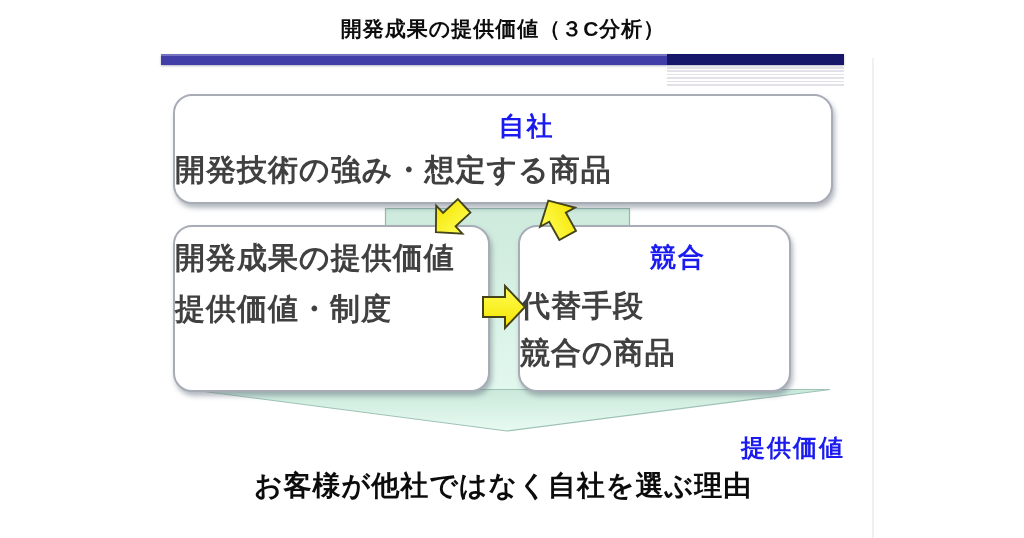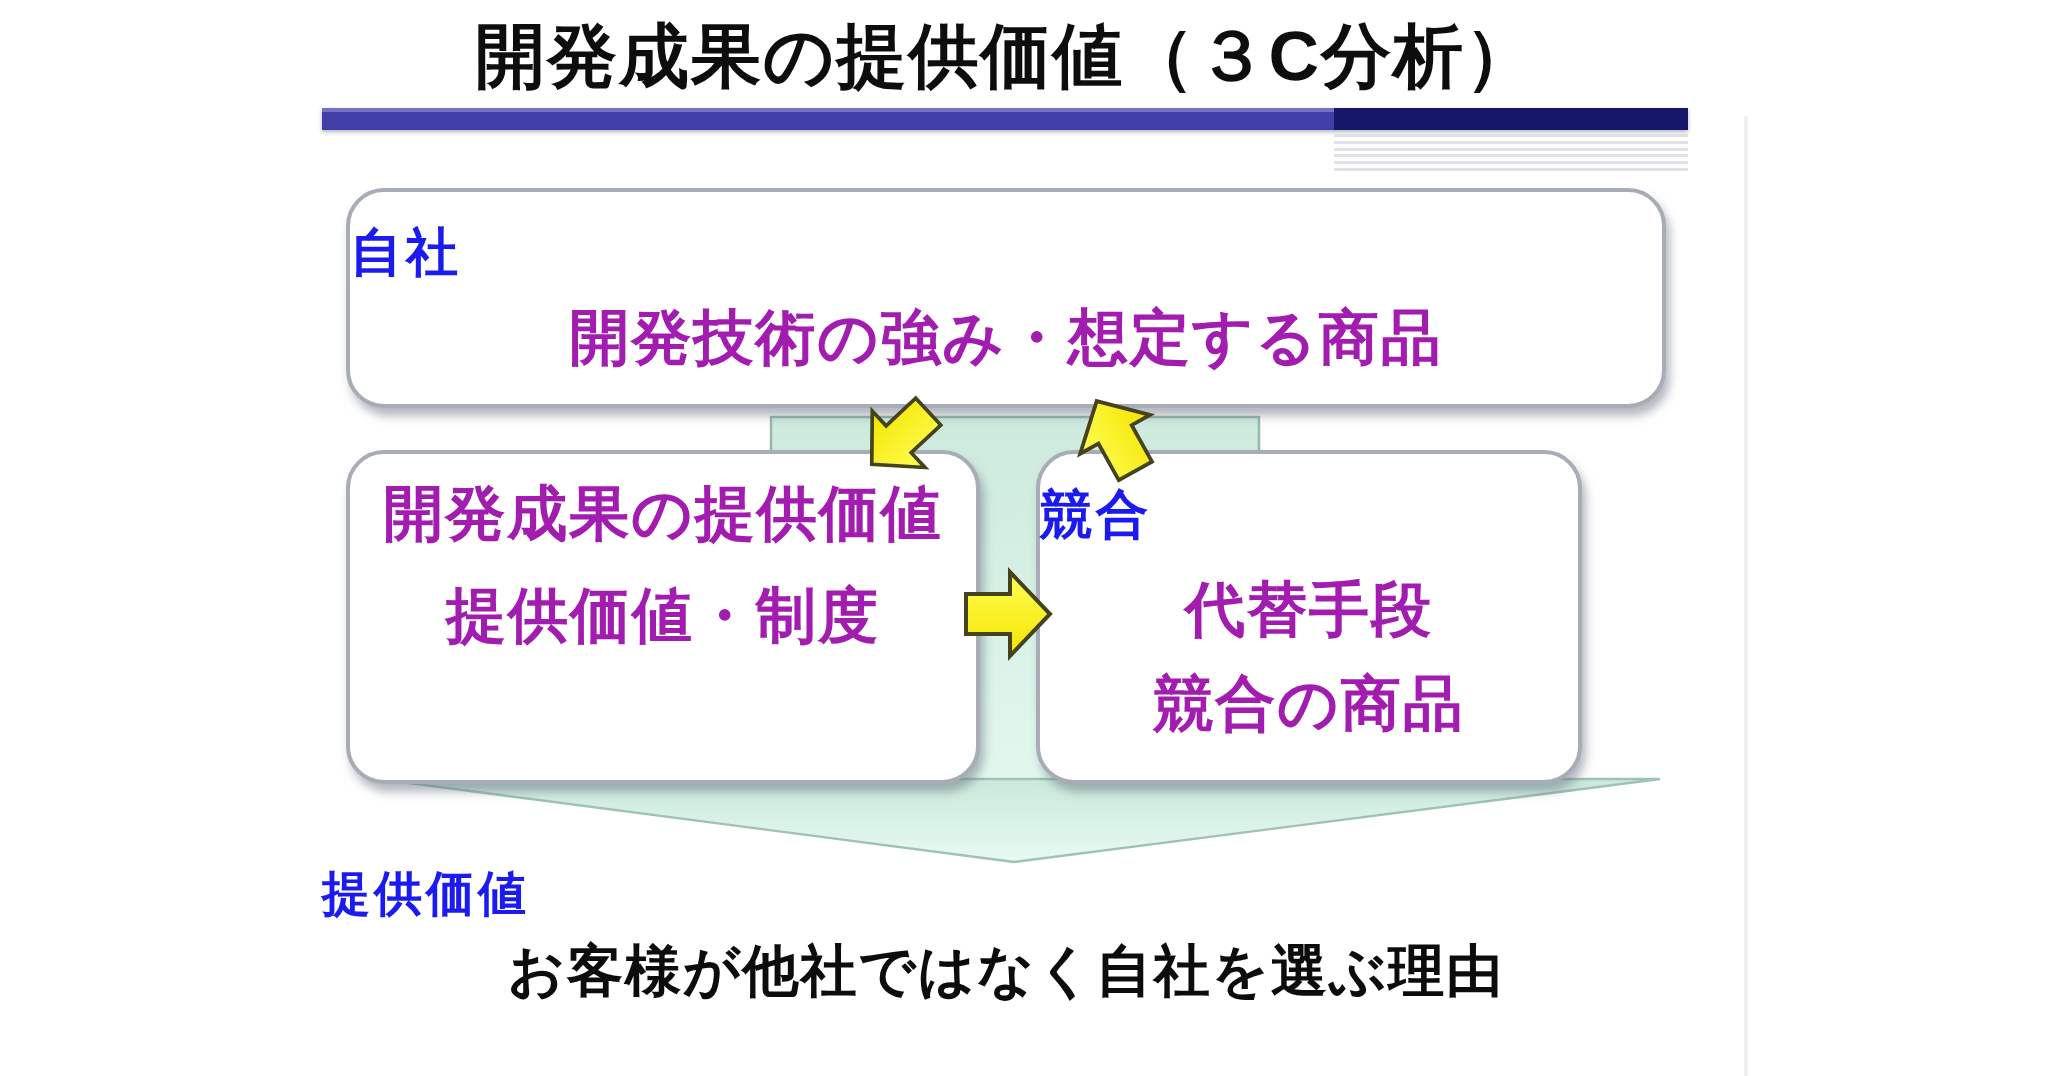--- a/index.html
+++ b/index.html
@@ -12,21 +12,21 @@
     height: 538px;
     background: #ffffff;
     overflow: hidden;
   }
 
   
   .title {
     position: absolute;
     left: 161px; top: 10px; width: 684px;
     text-align: center;
-    font-size: 35px;
+    font-size: 21px;
     font-weight: 700;
     color: #0d0d0d;
     letter-spacing: 1px;
     line-height: 38px;
   }
   .bar {
     position: absolute;
     left: 161px; top: 54px; width: 683px; height: 11px;
     background: #413ea8;
     box-shadow: inset 0 2px 0 rgba(255,255,255,0.28), 0 1px 2px rgba(40,40,80,0.35);
@@ -59,47 +59,48 @@
     border: 2px solid #a8acb6;
     border-radius: 19px;
     box-shadow: 2px 4px 5px rgba(105,115,130,0.5);
     z-index: 2;
   }
   .box-company { left: 173px; top: 94px;  width: 660px; height: 110px; }
   .box-market  { left: 173px; top: 225px; width: 317px; height: 167px; }
   .box-competitor { left: 518px; top: 225px; width: 273px; height: 167px; }
 
   .box-header {
+    text-align: center;
     color: #1b1bf0;
     font-weight: 700;
     font-size: 26px;
     line-height: 28px;
     letter-spacing: 2px;
     margin-top: 16px;
+    padding-left: 47px;
   }
   .box-line {
-    text-align: center;
-    color: #a21caf;
+    color: #404040;
     font-weight: 700;
     font-size: 30px;
     line-height: 32px;
     letter-spacing: 1px;
   }
   .box-company .box-line { margin-top: 14px; }
   .line-1 { margin-top: 15px; }
   .line-2 { margin-top: 19px; }
 
   
   .arrow-layer { position: absolute; left: 0; top: 0; z-index: 3; }
 
   
   .value-label {
     position: absolute;
     left: 161px; top: 435px; width: 684px;
-    text-align: left;
+    text-align: right;
     color: #1b1bf0;
     font-weight: 700;
     font-size: 24px;
     line-height: 26px;
     letter-spacing: 2px;
     z-index: 2;
   }
   .value-reason {
     position: absolute;
     left: 61px; top: 469px; width: 884px;

